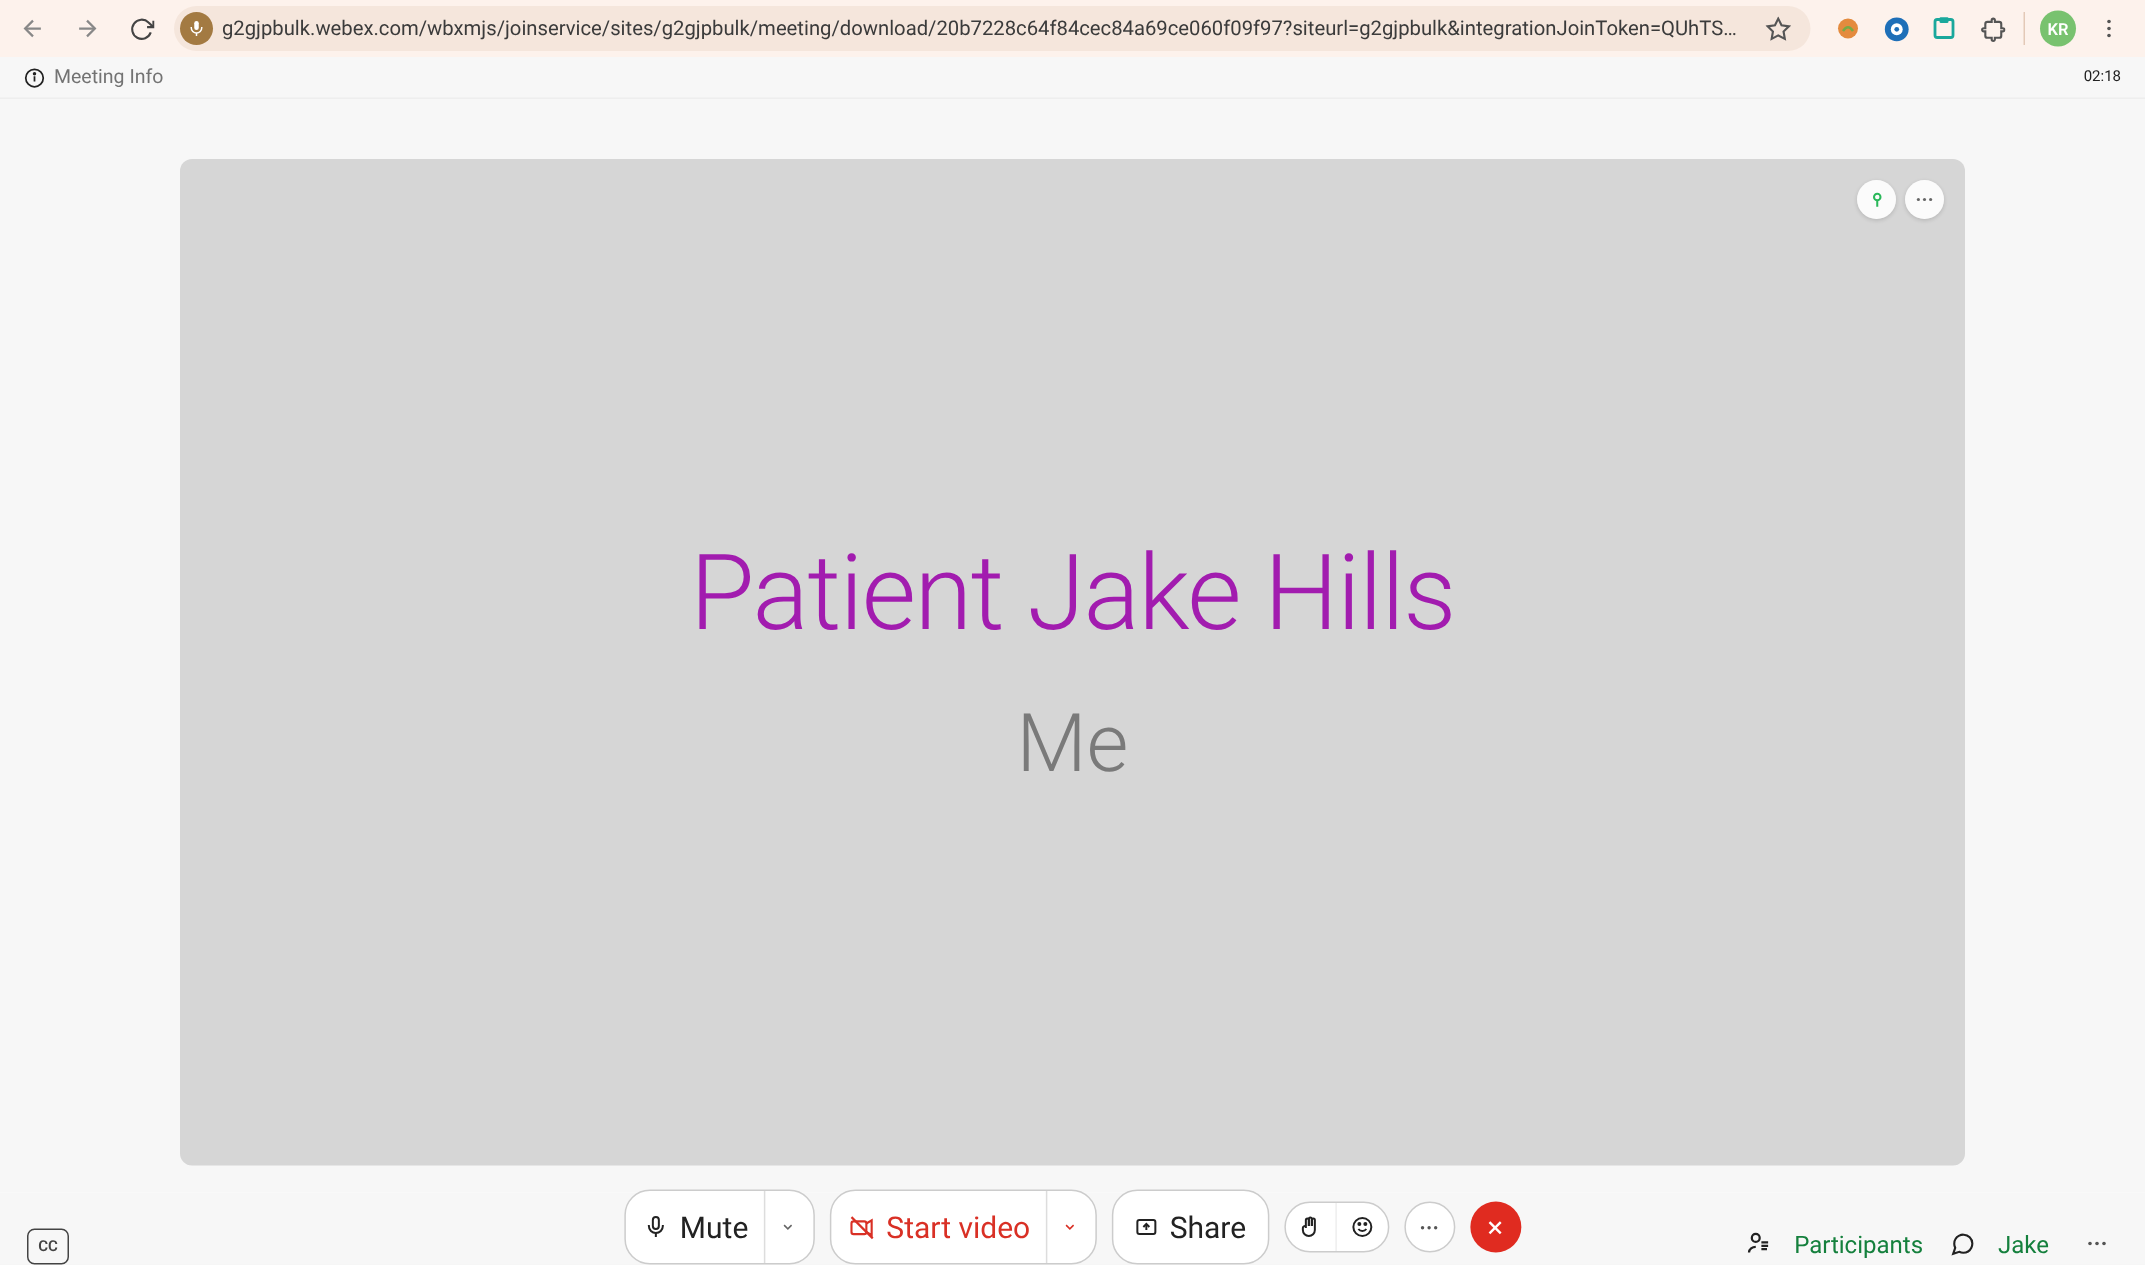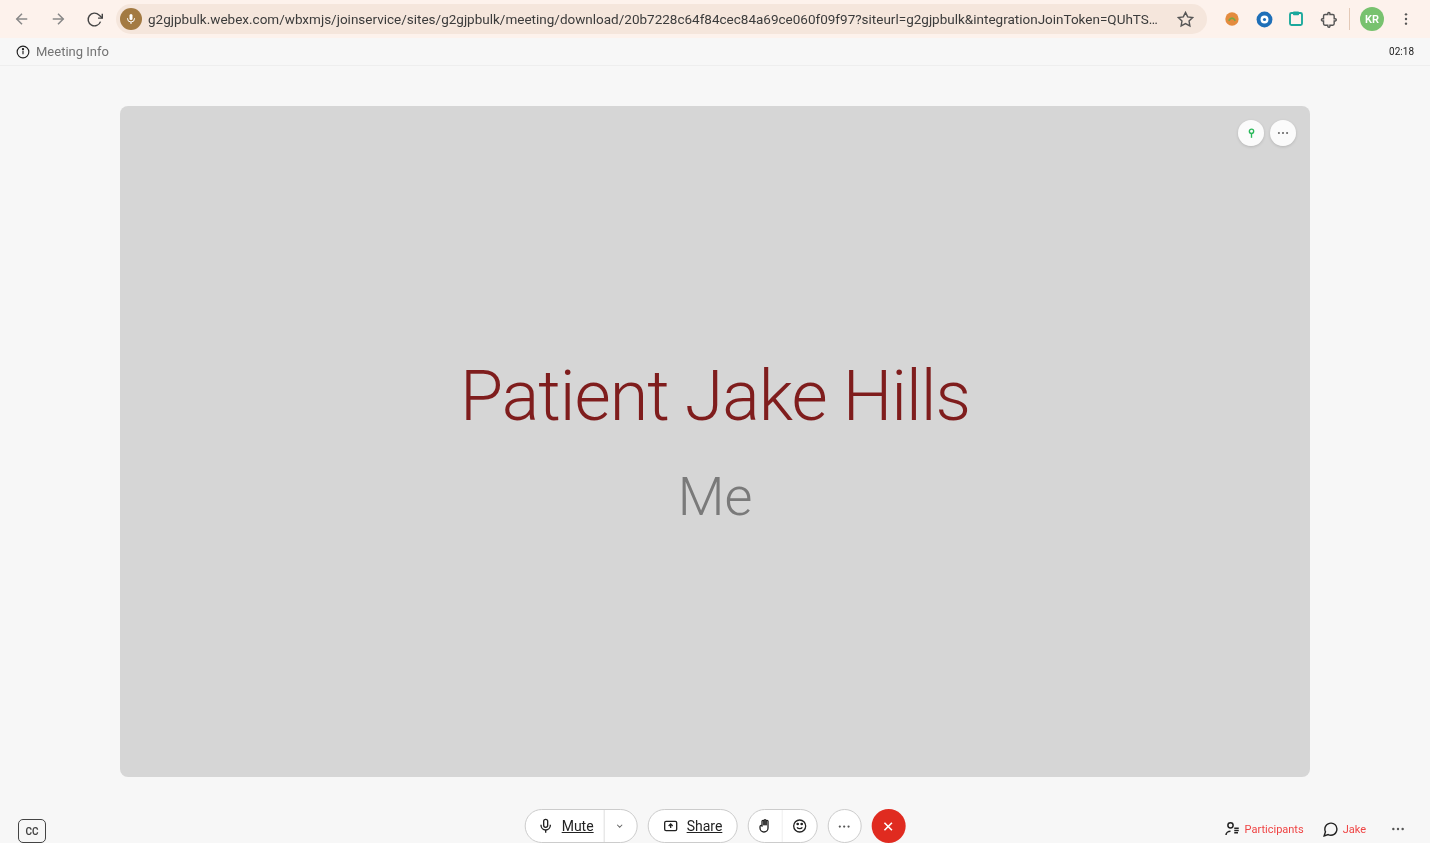--- a/index.html
+++ b/index.html
@@ -20,45 +20,45 @@
     .menu-dots { width: 24px; height: 24px; display: flex; align-items: center; justify-content: center; color: #555; }
     
     
     .meeting-header { height: 28px; display: flex; align-items: center; justify-content: space-between; padding: 0 16px; background: #f7f7f7; border-bottom: 1px solid #eee; }
     .meeting-info { display: flex; align-items: center; gap: 6px; font-size: 13px; color: #737373; }
     .timer { font-size: 10px; color: #222; }
     
     
     .main-area { position: absolute; top: 66px; bottom: 48px; left: 0; right: 0; background: #f7f7f7; }
     .video-tile { position: absolute; left: 120px; right: 120px; top: 40px; bottom: 18px; background: #d6d6d6; border-radius: 8px; display: flex; flex-direction: column; align-items: center; justify-content: center; }
-    .participant-name { font-size: 70px; color: #7f1d1d; font-weight: 300; letter-spacing: -1px; }
+    .participant-name { font-size: 70px; color: #a21caf; font-weight: 300; letter-spacing: -1px; }
     .participant-me { font-size: 54px; color: #7a7a7a; margin-top: 28px; font-weight: 300; }
     .tile-overlay { position: absolute; top: 14px; right: 14px; display: flex; gap: 6px; }
     .overlay-btn { width: 26px; height: 26px; border-radius: 50%; background: rgba(255,255,255,0.9); display: flex; align-items: center; justify-content: center; box-shadow: 0 1px 3px rgba(0,0,0,0.15); }
     
     
     .control-bar { position: absolute; bottom: 0; left: 0; right: 0; height: 48px; background: #f7f7f7; display: flex; align-items: flex-end; padding: 0 18px; }
     .cb-left { display: flex; align-items: center; }
     .cb-center { position: absolute; left: 50%; transform: translateX(-50%); display: flex; align-items: center; gap: 10px; }
     .cb-right { margin-left: auto; display: flex; align-items: center; gap: 18px; }
     
-    .pill { height: 34px; border: 1px solid #ccc; border-radius: 17px; background: #fff; display: flex; align-items: center; padding: 0 12px; gap: 8px; font-size: 14px; color: #222; text-decoration: underline; }
+    .pill { height: 50px; border: 1px solid #ccc; border-radius: 17px; background: #fff; display: flex; align-items: center; padding: 0 12px; gap: 8px; font-size: 20px; color: #222; }
     .pill .chev { margin-left: 2px; color: #666; border-left: 1px solid #ddd; padding-left: 10px; height: 100%; display: flex; align-items: center; }
     .pill.red-text { color: #d93025; }
     .pill.red-text svg { stroke: #d93025; }
     .pill.plain { padding: 0 14px; }
     
     .circ-btn { width: 34px; height: 34px; border: 1px solid #ccc; border-radius: 50%; background: #fff; display: flex; align-items: center; justify-content: center; }
     .circ-pair { display: flex; align-items: center; border: 1px solid #ccc; border-radius: 17px; background: #fff; height: 34px; }
     .circ-pair > div { width: 34px; height: 32px; display: flex; align-items: center; justify-content: center; }
     .circ-pair > div:first-child { border-right: 1px solid #eee; }
     
     .leave-btn { width: 34px; height: 34px; border-radius: 50%; background: #e02b20; display: flex; align-items: center; justify-content: center; }
     
-    .bar-btn { display: flex; align-items: center; gap: 4px; font-size: 11px; color: #ef4444; }
+    .bar-btn { display: flex; align-items: center; gap: 15px; font-size: 16px; color: #15803d; }
     .more-dots-r { width: 28px; height: 28px; display: flex; align-items: center; justify-content: center; color: #555; }
     
     .cc-btn { width: 28px; height: 24px; border: 1.5px solid #444; border-radius: 5px; display: flex; align-items: center; justify-content: center; font-size: 10px; font-weight: 600; color: #444; }
     
     svg { display: block; }
   </style>
 </head>
 <body>
 
 <div class="chrome-bar">
@@ -179,20 +179,33 @@
           <line x1="12" y1="18" x2="12" y2="22"></line>
         </svg>
       <span>Mute</span>
       <span class="chev">
         <svg width="10" height="10" viewBox="0 0 24 24" fill="none" stroke="currentColor" stroke-width="2.5">
             <polyline points="6 9 12 15 18 9"></polyline>
           </svg>
       </span>
     </div>
 
+    <div class="pill red-text">
+      <svg width="17" height="17" viewBox="0 0 24 24" fill="none" stroke="#d93025" stroke-width="2">
+          <path d="M16 8l5-3v14l-5-3"></path>
+          <rect x="2" y="6" width="14" height="12" rx="2"></rect>
+          <line x1="2" y1="2" x2="22" y2="22"></line>
+        </svg>
+      <span>Start video</span>
+      <span class="chev">
+        <svg width="10" height="10" viewBox="0 0 24 24" fill="none" stroke="#666" stroke-width="2.5">
+            <polyline points="6 9 12 15 18 9"></polyline>
+          </svg>
+      </span>
+    </div>
 
     <div class="pill plain">
       <svg width="16" height="16" viewBox="0 0 24 24" fill="none" stroke="#222" stroke-width="2">
           <rect x="3" y="5" width="18" height="14" rx="2"></rect>
           <path d="M12 9v6"></path>
           <path d="M9 12l3-3 3 3"></path>
         </svg>
       <span>Share</span>
     </div>
 

